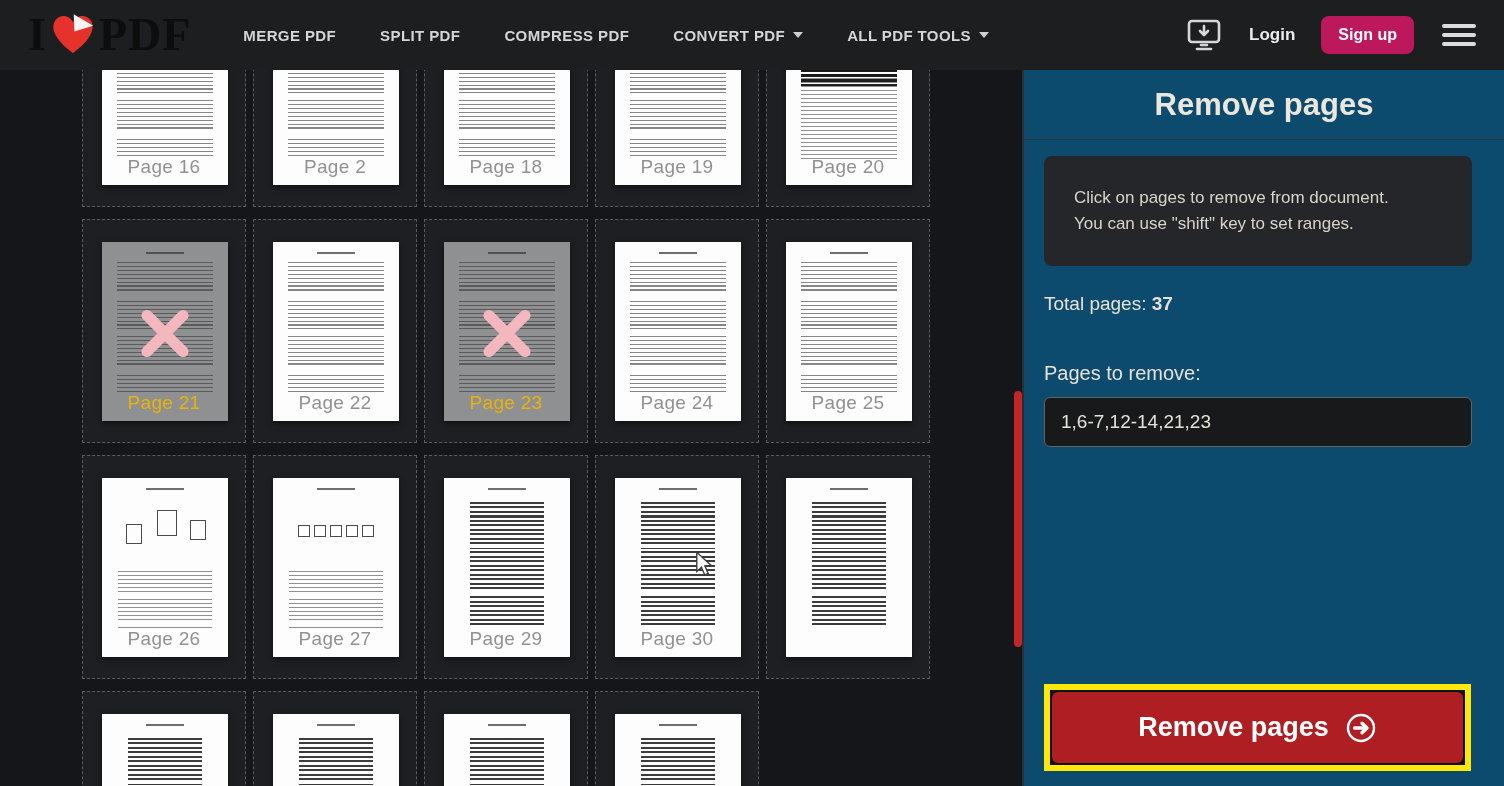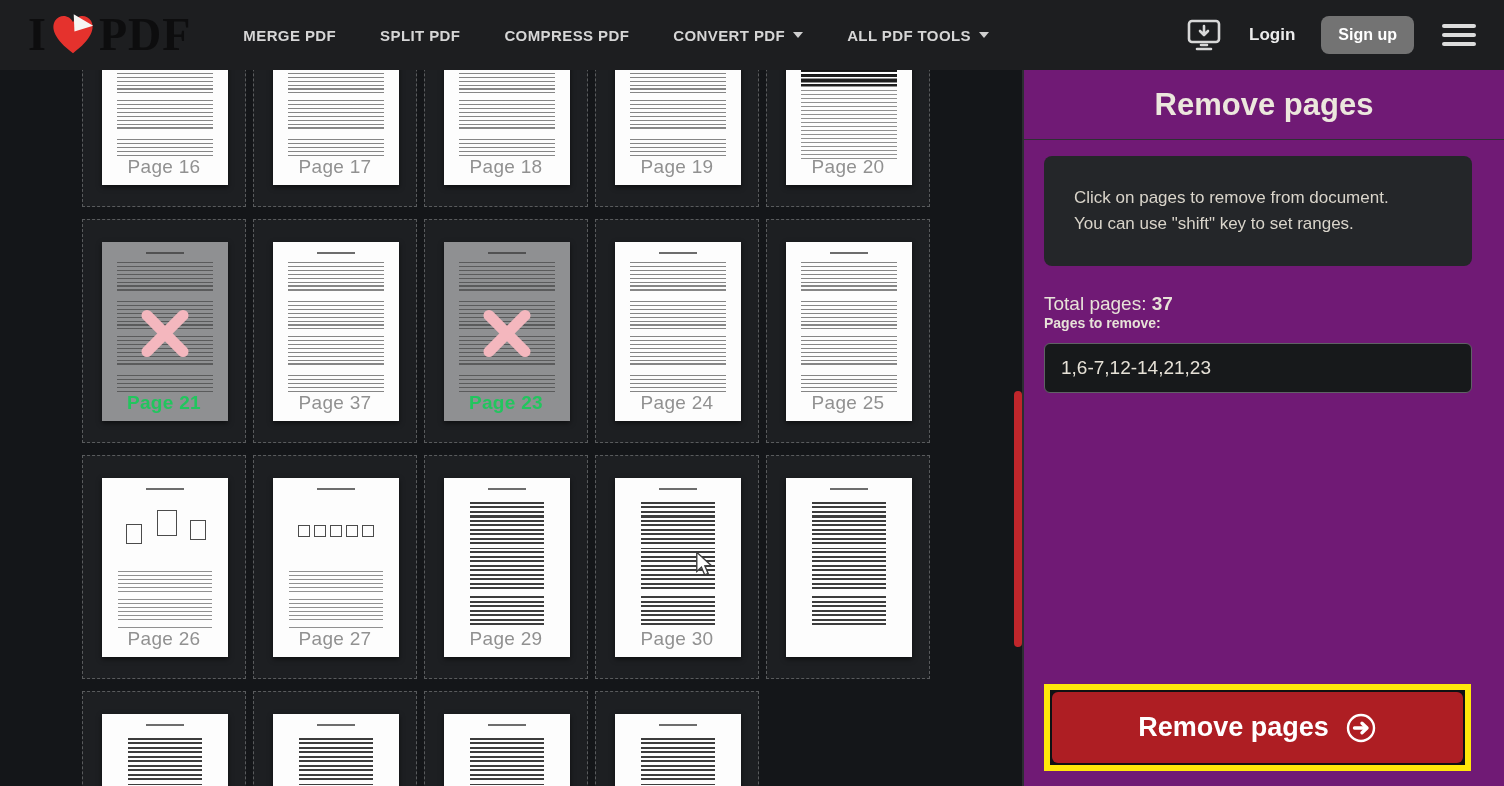--- a/index.html
+++ b/index.html
@@ -14,21 +14,21 @@
     color:#0d0d0e; letter-spacing:1px; line-height:1; }
   .logo svg { margin:0 1px 4px 1px; }
   .nav-links { display:flex; align-items:flex-start; margin-left:52px; gap:44px; }
   .nav-link { color:#d6d6d6; font-size:15px; font-weight:700; letter-spacing:.4px;
     cursor:pointer; white-space:nowrap; display:flex; align-items:center; gap:8px; }
   .nav-link .caret { width:0; height:0; border-left:5px solid transparent;
     border-right:5px solid transparent; border-top:6px solid #cfcfcf; display:inline-block; }
   .nav-right { margin-left:auto; display:flex; align-items:center; gap:26px; margin-right:26px; }
   .dl-icon { cursor:pointer; display:flex; }
   .login { color:#ececec; font-size:17px; font-weight:600; cursor:pointer; }
-  .signup { background:#737373; color:#fff; font-size:16px; font-weight:700;
+  .signup { background:#be185d; color:#fff; font-size:16px; font-weight:700;
     border:none; border-radius:8px; padding:10px 17px; cursor:pointer; }
   .burger { display:flex; flex-direction:column; gap:5px; cursor:pointer; padding:4px 2px; }
   .burger span { display:block; width:34px; height:4px; background:#dcdcdc; border-radius:2px; }
 
   
   .main-viewport { position:absolute; top:62px; left:0; width:1023px; bottom:0;
     overflow:hidden; background:#141619; }
   .page-grid { position:absolute; left:82px; top:-79px;
     display:grid; grid-template-columns:repeat(5,164px); column-gap:7px; row-gap:12px; }
   .page-cell { position:relative; width:164px; height:224px; background:#1d1f22;
@@ -58,43 +58,43 @@
       repeating-linear-gradient(180deg, rgba(55,55,55,.55) 0 1.2px, transparent 1.2px 4px); }
   .diag { position:absolute; top:30px; left:16px; right:16px; height:46px; }
   .diag .dbox { position:absolute; border:1.5px solid #4b4b4b; background:var(--paper,#fff); }
   .diag.diagram .dbox:nth-child(1){ left:8%; top:16px; width:16px; height:20px; }
   .diag.diagram .dbox:nth-child(2){ left:42%; top:2px;  width:20px; height:26px; }
   .diag.diagram .dbox:nth-child(3){ right:6%; top:12px; width:16px; height:20px; }
   .diag.diagram2 { display:flex; gap:4px; justify-content:center; align-items:center; }
   .diag.diagram2 .dbox { position:static; width:12px; height:12px; }
   .page-label { position:absolute; top:172px; left:0; width:100%; text-align:center;
     font-size:19px; font-weight:500; color:#919191; z-index:3; letter-spacing:.3px; }
-  .selected .page-label { color:#22c55e;font-weight:bold; }
+  .selected .page-label { color:#eab308; }
   .xmark { position:absolute; top:64px; left:36px; width:54px; height:54px; z-index:2; }
   .xmark::before, .xmark::after { content:""; position:absolute; top:22px; left:-4px;
     width:62px; height:11px; background:#f4b7be; border-radius:6px; }
   .xmark::before { transform:rotate(45deg); }
   .xmark::after  { transform:rotate(-45deg); }
 
   
   .v-divider { position:absolute; top:70px; bottom:0; left:1022px; width:2px; background:#2c2e31; }
   .scroll-thumb { position:absolute; left:1014px; top:391px; width:8px; height:256px;
     background:#c1262b; border-radius:4px; cursor:pointer; }
 
   
   .sidebar { position:absolute; top:70px; left:1024px; right:0; bottom:0;
-    background:#701a75; color:#e8e3d9; }
+    background:#0c4a6e; color:#e8e3d9; }
   .sb-title { height:70px; display:flex; align-items:center; justify-content:center;
     font-size:31px; font-weight:700; color:#ece7dd; border-bottom:1px solid #2e3033; }
   .sb-body { padding:16px 32px 0 20px; }
   .instruction { background:#242629; border-radius:8px; padding:29px 30px;
     font-size:17px; line-height:26px; color:#d9d4ca; }
   .totals { margin-top:27px; font-size:19px; color:#e7e2d8; }
   .totals b { font-weight:700; }
-  .field-label { font-size:14px; font-weight:700; color:#e7e2d8; }
+  .field-label { margin-top:47px; font-size:20px; font-weight:400; color:#e7e2d8; }
   .pages-input { margin-top:12px; width:100%; height:50px; background:#17191b;
     border:1px solid #606265; border-radius:6px; color:#e6e1d7; font-size:19px;
     padding:0 16px; font-family:"Liberation Sans", sans-serif; outline:none; }
   .btn-frame { position:absolute; left:20px; right:33px; bottom:15px;
     border:6px solid #ffe70a; background:#101113; padding:2px; }
   .remove-btn { width:100%; height:71px; background:#ae1e23; border:none; border-radius:6px;
     color:#fff; font-size:27px; font-weight:700; font-family:"Liberation Sans", sans-serif;
     display:flex; align-items:center; justify-content:center; gap:16px; cursor:pointer; }
 
   
@@ -154,21 +154,21 @@
       <div class="page-cell">
         <div class="page-img">
           <div class="pg-content text"></div>
         </div>
         <div class="page-label">Page 16</div>
       </div>
       <div class="page-cell">
         <div class="page-img">
           <div class="pg-content text"></div>
         </div>
-        <div class="page-label">Page 17</div>
+        <div class="page-label">Page 2</div>
       </div>
       <div class="page-cell">
         <div class="page-img">
           <div class="pg-content text"></div>
         </div>
         <div class="page-label">Page 18</div>
       </div>
       <div class="page-cell">
         <div class="page-img">
           <div class="pg-content text"></div>
@@ -187,21 +187,21 @@
           <div class="pg-content text"></div>
           <div class="xmark"></div>
         </div>
         <div class="page-label">Page 21</div>
       </div>
       <div class="page-cell">
         <div class="page-img">
           <div class="pg-head"></div>
           <div class="pg-content text"></div>
         </div>
-        <div class="page-label">Page 37</div>
+        <div class="page-label">Page 22</div>
       </div>
       <div class="page-cell selected">
         <div class="page-img">
           <div class="pg-head"></div>
           <div class="pg-content text"></div>
           <div class="xmark"></div>
         </div>
         <div class="page-label">Page 23</div>
       </div>
       <div class="page-cell">

